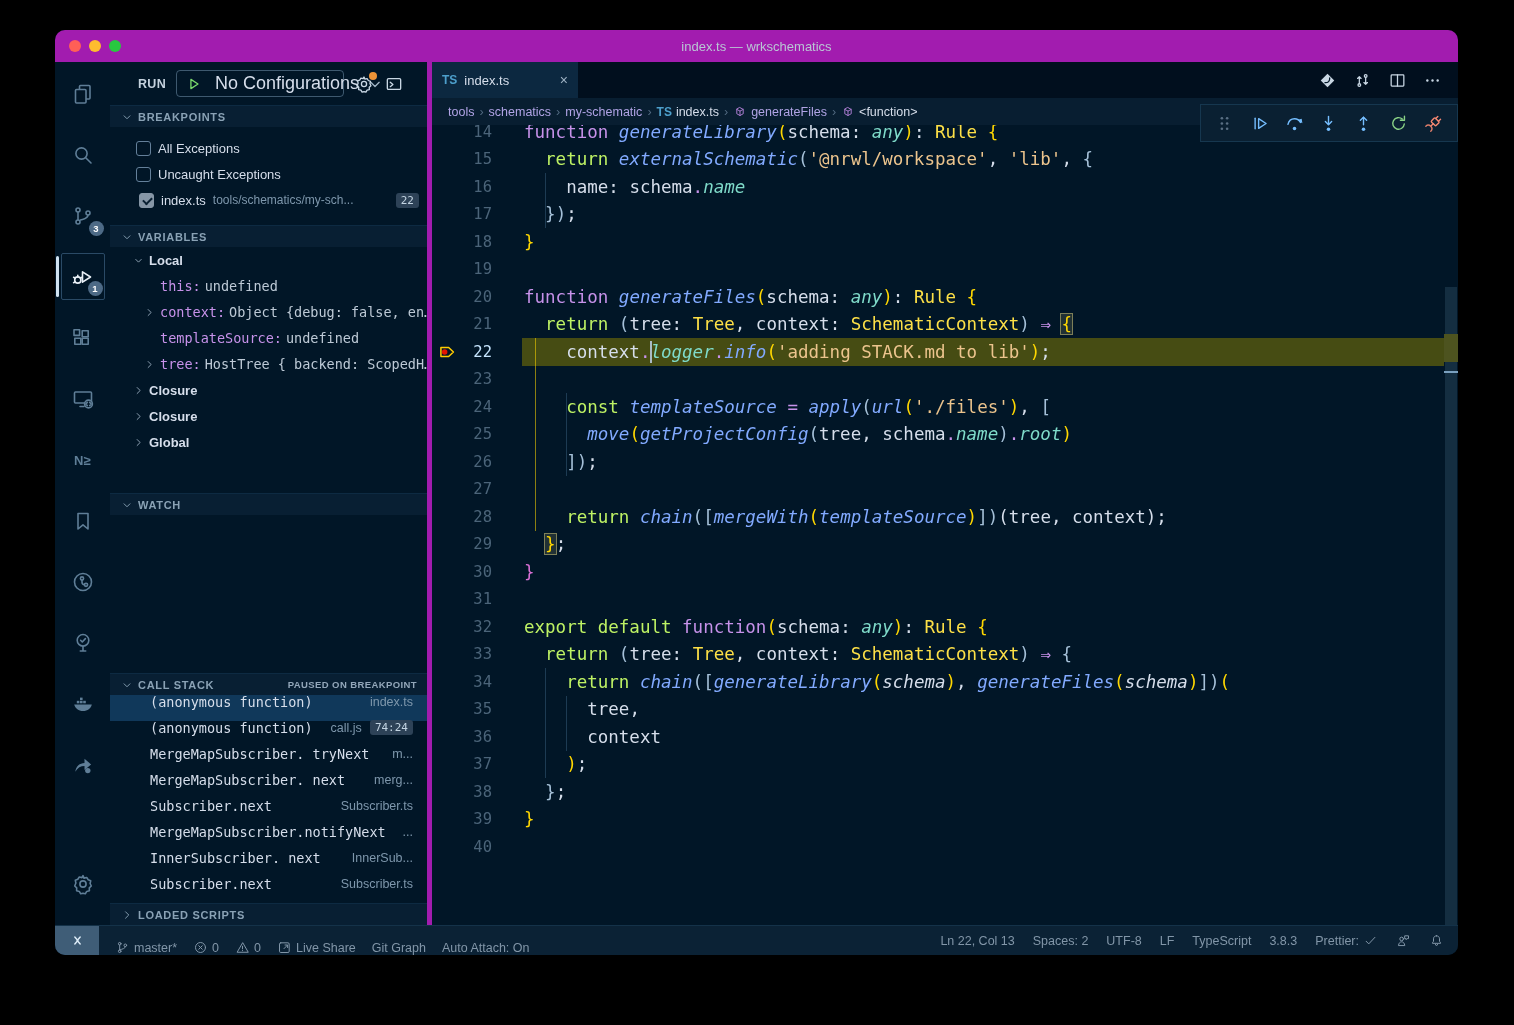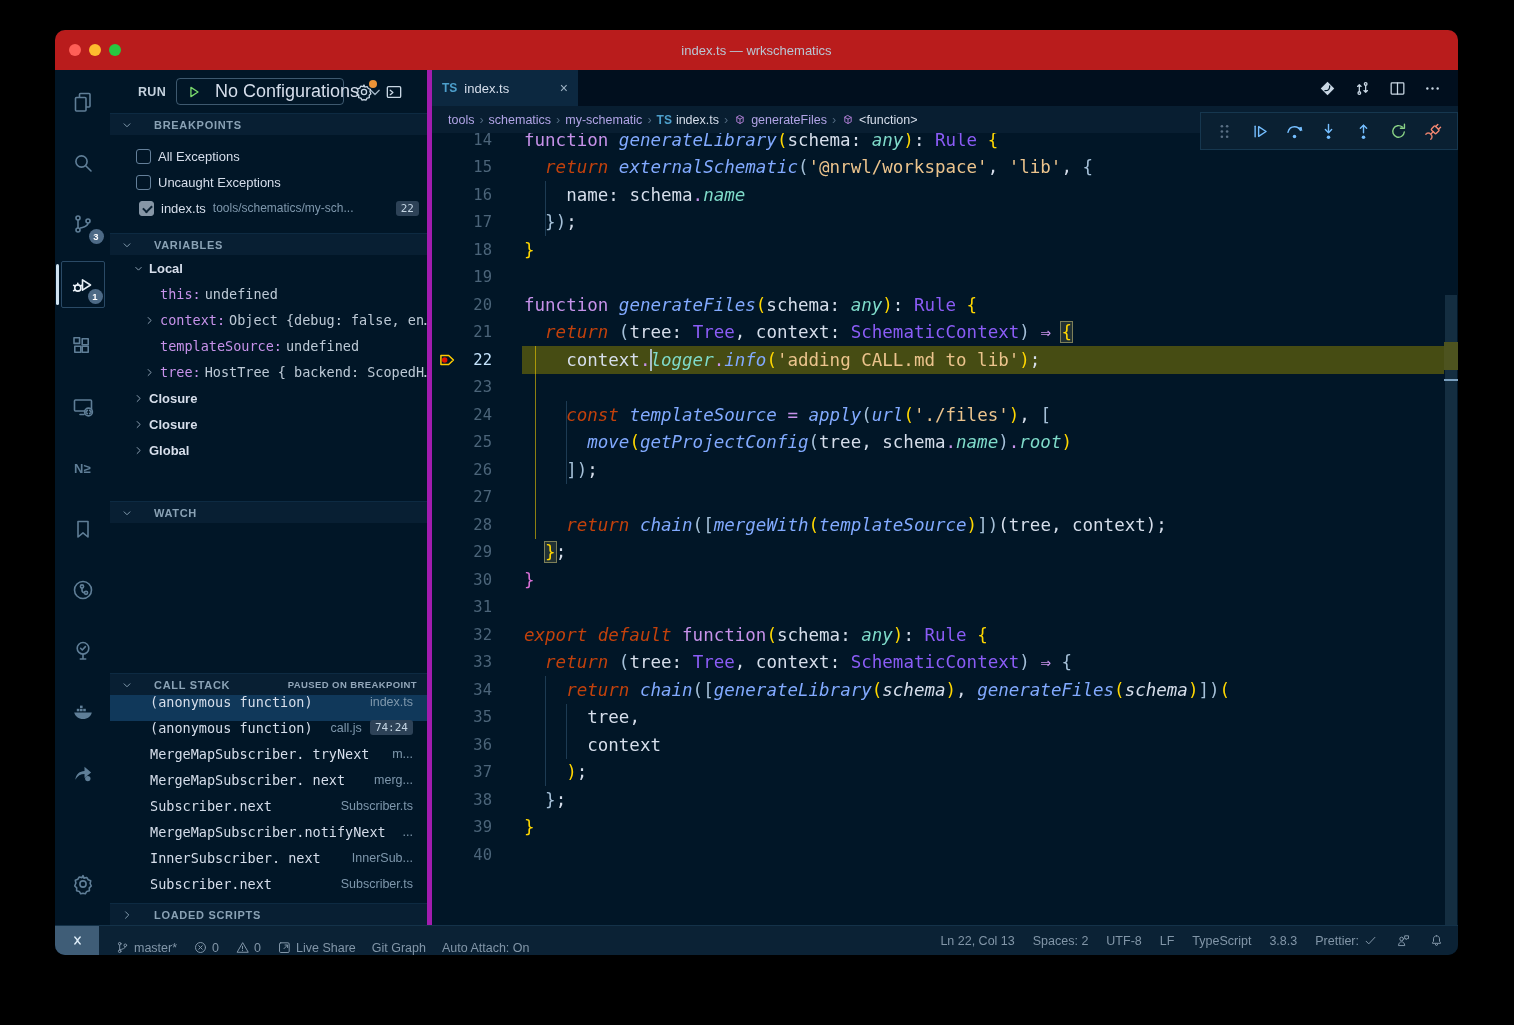--- a/index.html
+++ b/index.html
@@ -5,21 +5,21 @@
   :root{
     --bg:#011627; --bg2:#0b2133; --tabbg:#0c2840; --fg:#d6deeb; --dim:#5f7e97;
     --dim2:#7e97ac; --border:#12304a; --sel:#10385a;
   }
   *{box-sizing:border-box;margin:0;padding:0}
   body{background:#000;font-family:"Liberation Sans",sans-serif;}
   .stage{position:relative;width:1514px;height:1025px;background:#000;overflow:hidden}
   .window{position:absolute;left:55px;top:30px;width:1403px;height:925px;background:var(--bg);
     border-radius:10px;overflow:hidden;display:flex;flex-direction:column;}
   
-  .titlebar{height:40px;background:#b91c1c;display:flex;align-items:center;position:relative;flex:none}
+  .titlebar{height:32px;background:#a21caf;display:flex;align-items:center;position:relative;flex:none}
   .lights{display:flex;gap:8px;margin-left:14px}
   .light{width:12px;height:12px;border-radius:50%}
   .title{position:absolute;left:0;right:0;text-align:center;font-size:13px;color:#b9c6d4}
   
   .main{flex:1;display:flex;min-height:0}
   .activity{width:55px;flex:none;display:flex;flex-direction:column;align-items:center;padding-top:8px;position:relative}
   .actitem{width:44px;height:47px;display:flex;align-items:center;justify-content:center;color:var(--dim);
     position:relative;margin-bottom:14px;cursor:pointer}
   .actitem svg{width:24px;height:24px}
   .actitem.active{color:#e8eff6;border:1px solid #2a4a66;border-radius:2px}
@@ -32,21 +32,21 @@
   .runrow{height:43px;flex:none;display:flex;align-items:center;padding:0 10px 0 28px;gap:10px}
   .runlabel{font-size:12.5px;font-weight:bold;color:#c5d2de;letter-spacing:.3px}
   .rundrop{height:27px;flex:1;max-width:168px;border:1px solid rgba(95,126,151,.65);border-radius:4px;
     display:flex;align-items:center;padding:0 6px;gap:6px;color:var(--fg);cursor:pointer}
   .rundrop .sep{width:1px;height:17px;background:rgba(95,126,151,.5)}
   .runconfig{font-size:18px;flex:1;white-space:nowrap}
   .iconbtn{position:relative;color:#c9d7e4;display:flex;align-items:center;justify-content:center;cursor:pointer}
   .iconbtn svg{width:20px;height:20px}
   .gdot{position:absolute;right:-3px;top:-2px;width:8px;height:8px;border-radius:50%;background:#ee9437}
   .sechdr{height:22px;flex:none;background:#081f33;border-top:1px solid #0d2a42;display:flex;align-items:center;
-    padding:0 10px;gap:20px;color:#8aa2b5;font-size:11px;font-weight:bold;letter-spacing:.7px;cursor:pointer}
+    padding:0 10px;gap:4px;color:#8aa2b5;font-size:11px;font-weight:bold;letter-spacing:.7px;cursor:pointer}
   .sechdr svg{width:14px;height:14px;flex:none}
   .sechdr .right{margin-left:auto;font-size:9.5px;color:#93a7ba;letter-spacing:.4px}
   .bprow{height:26px;display:flex;align-items:center;padding:0 8px 0 26px;gap:7px;font-size:13px;color:var(--fg);cursor:pointer}
   .bpdotspot{width:12px;flex:none;margin-left:-16px}
   .bpreddot{width:9px;height:9px;border-radius:50%;background:#f14c4c}
   .cbox{width:15px;height:15px;border:1px solid #64809a;border-radius:3px;flex:none}
   .cbox.checked{background:#8696a6;border-color:#8696a6;position:relative}
   .cbox.checked::after{content:"";position:absolute;left:3px;top:3px;width:7px;height:4px;
     border-left:2px solid #0b2133;border-bottom:2px solid #0b2133;transform:rotate(-45deg)}
   .bppath{color:var(--dim2);font-size:12px;white-space:nowrap;overflow:hidden;flex:1}
@@ -86,26 +86,26 @@
   
   .codewrap{position:absolute;left:0;right:14px;top:63px;bottom:0;overflow:hidden;z-index:1}
   .codelines{position:absolute;top:-7px;left:0;right:0;font-family:"DejaVu Sans Mono",monospace;font-size:17.5px}
   .cline{height:27.5px;position:relative;display:flex;align-items:center}
   .cline.hl::before{content:"";position:absolute;left:90px;right:0;top:0;bottom:0;background:#464c13}
   .gut{width:92px;flex:none;display:flex;align-items:center;position:relative;z-index:2}
   .bpicon{position:absolute;left:6px;width:20px;height:20px}
   .lnum{position:absolute;right:32px;font-size:15.5px;color:#4b6479;font-family:"DejaVu Sans Mono",monospace}
   .cline.hl .lnum{color:#c5e4fd}
   .ltext{white-space:pre;position:relative;z-index:2}
-  .tok.kw{color:#c2410c;font-style:italic}
+  .tok.kw{color:#bef264;}
   .tok.kp{color:#c792ea}
   .tok.fn{color:#82aaff;font-style:italic}
   .tok.me{color:#82aaff;font-style:italic}
   .tok.pr{color:#7fdbca;font-style:italic}
-  .tok.ty{color:#8b5cf6}
+  .tok.ty{color:#fde047}
   .tok.an{color:#7fdbca;font-style:italic}
   .tok.st{color:#ecc48d}
   .tok.va{color:#d6deeb}
   .tok.pa{color:#d6deeb;font-style:italic}
   .tok.b1{color:#ffd700}
   .tok.b2{color:#da70d6}
   .tok.b3{color:#a5c0d8}
   .tok.bm{outline:1px solid #7d7f58;background:rgba(255,235,149,.13)}
   .guide{position:absolute;width:1px;background:#1d3b53;z-index:1}
   .guide.gold{background:rgba(255,215,0,.55)}
@@ -542,21 +542,21 @@
                 <div class="ltext"><span class="tok va">  </span><span class="tok kw">return</span><span class="tok va"> </span><span class="tok b3">(</span><span class="tok va">tree</span><span class="tok va">: </span><span class="tok ty">Tree</span><span class="tok va">, </span><span class="tok va">context</span><span class="tok va">: </span><span class="tok ty">SchematicContext</span><span class="tok b3">)</span><span class="tok va"> </span><span class="tok kp">⇒</span><span class="tok va"> </span><span class="tok b1 bm">{</span></div>
               </div>
               <div class="cline hl">
                 <div class="gut">
                   <span class="bpicon"><svg viewBox="0 0 24 24" fill="none" stroke="currentColor" stroke-width="1.6" stroke-linecap="round" stroke-linejoin="round">
                       <path d="M3.5 6.5h9.3l5.7 5.5-5.7 5.5H3.5z" stroke="#ffcc00" stroke-width="1.8"></path>
                       <circle cx="8" cy="12" r="3.3" fill="#e51400" stroke="none"></circle>
                     </svg></span>
                   <span class="lnum">22</span>
                 </div>
-                <div class="ltext"><span class="tok va">    </span><span class="tok va">context</span><span class="tok kp">.</span><span class="tok pr">logger</span><span class="tok kp">.</span><span class="tok me">info</span><span class="tok b1">(</span><span class="tok st">'adding CALL.md to lib'</span><span class="tok b1">)</span><span class="tok va">;</span></div>
+                <div class="ltext"><span class="tok va">    </span><span class="tok va">context</span><span class="tok kp">.</span><span class="tok pr">logger</span><span class="tok kp">.</span><span class="tok me">info</span><span class="tok b1">(</span><span class="tok st">'adding STACK.md to lib'</span><span class="tok b1">)</span><span class="tok va">;</span></div>
                 <span class="cursor" style="left: 218.48px;"></span>
               </div>
               <div class="cline">
                 <div class="gut">
                   <span class="lnum">23</span>
                 </div>
                 <div class="ltext"></div>
               </div>
               <div class="cline">
                 <div class="gut">

